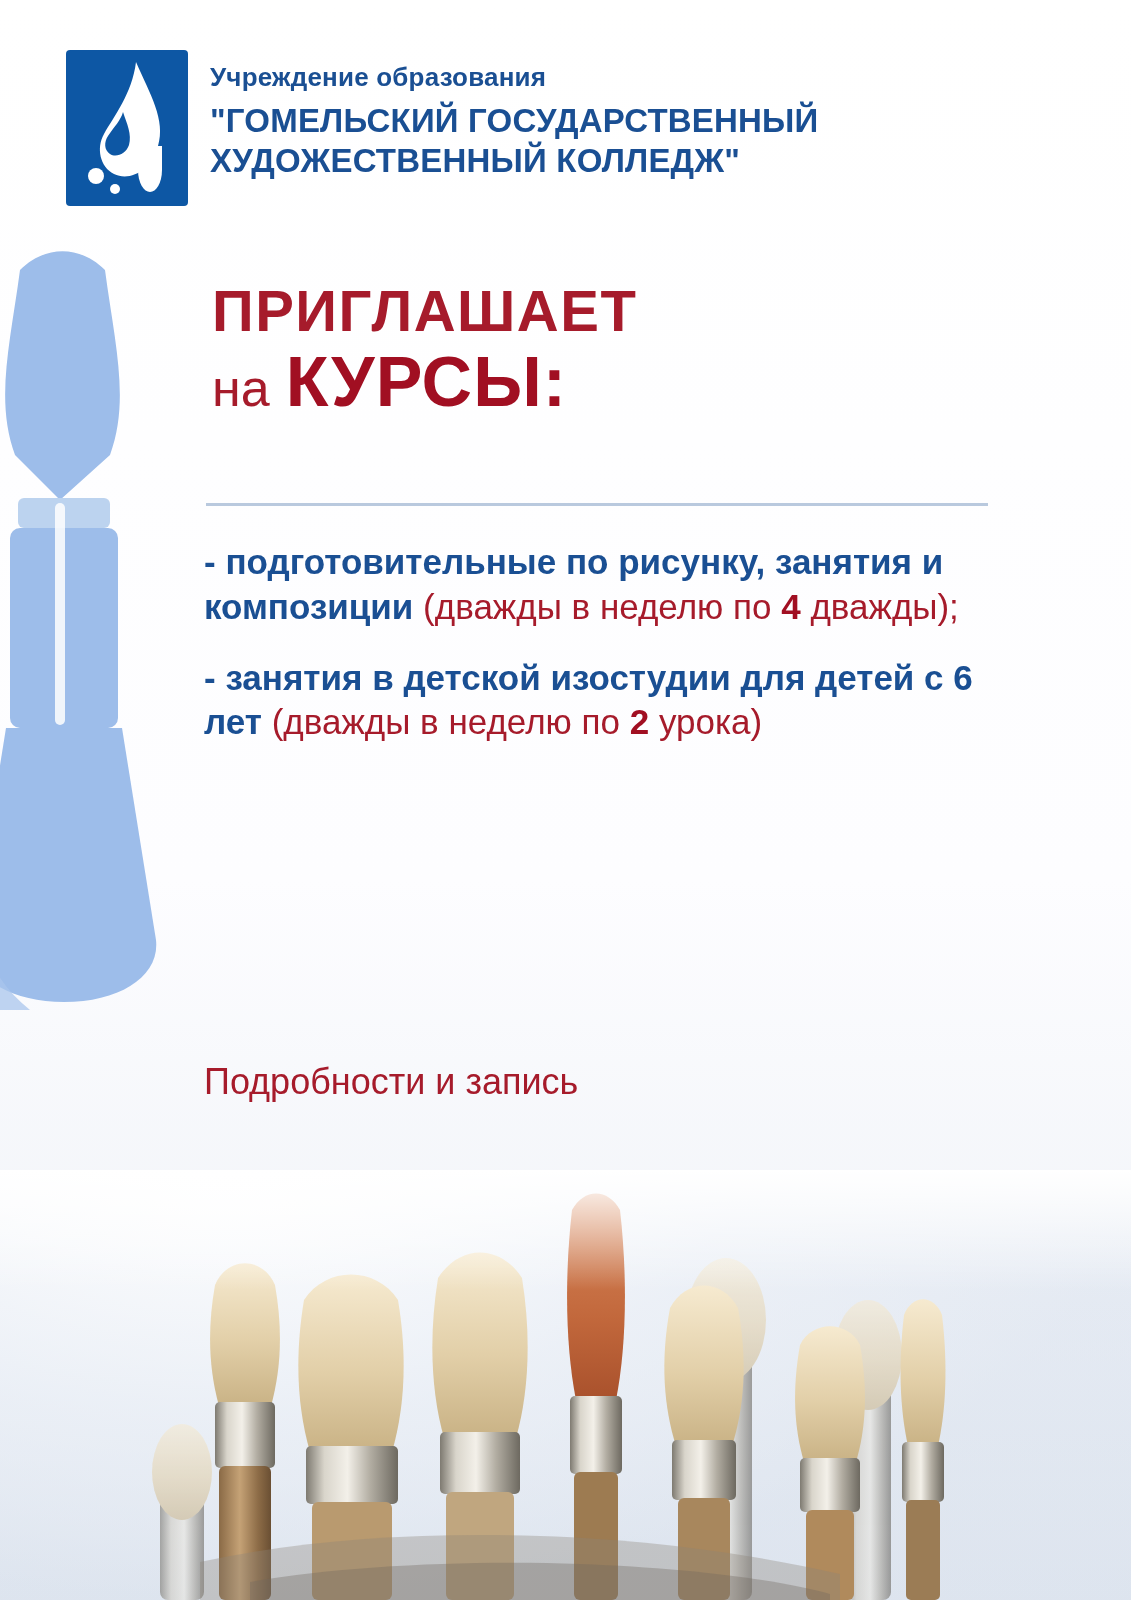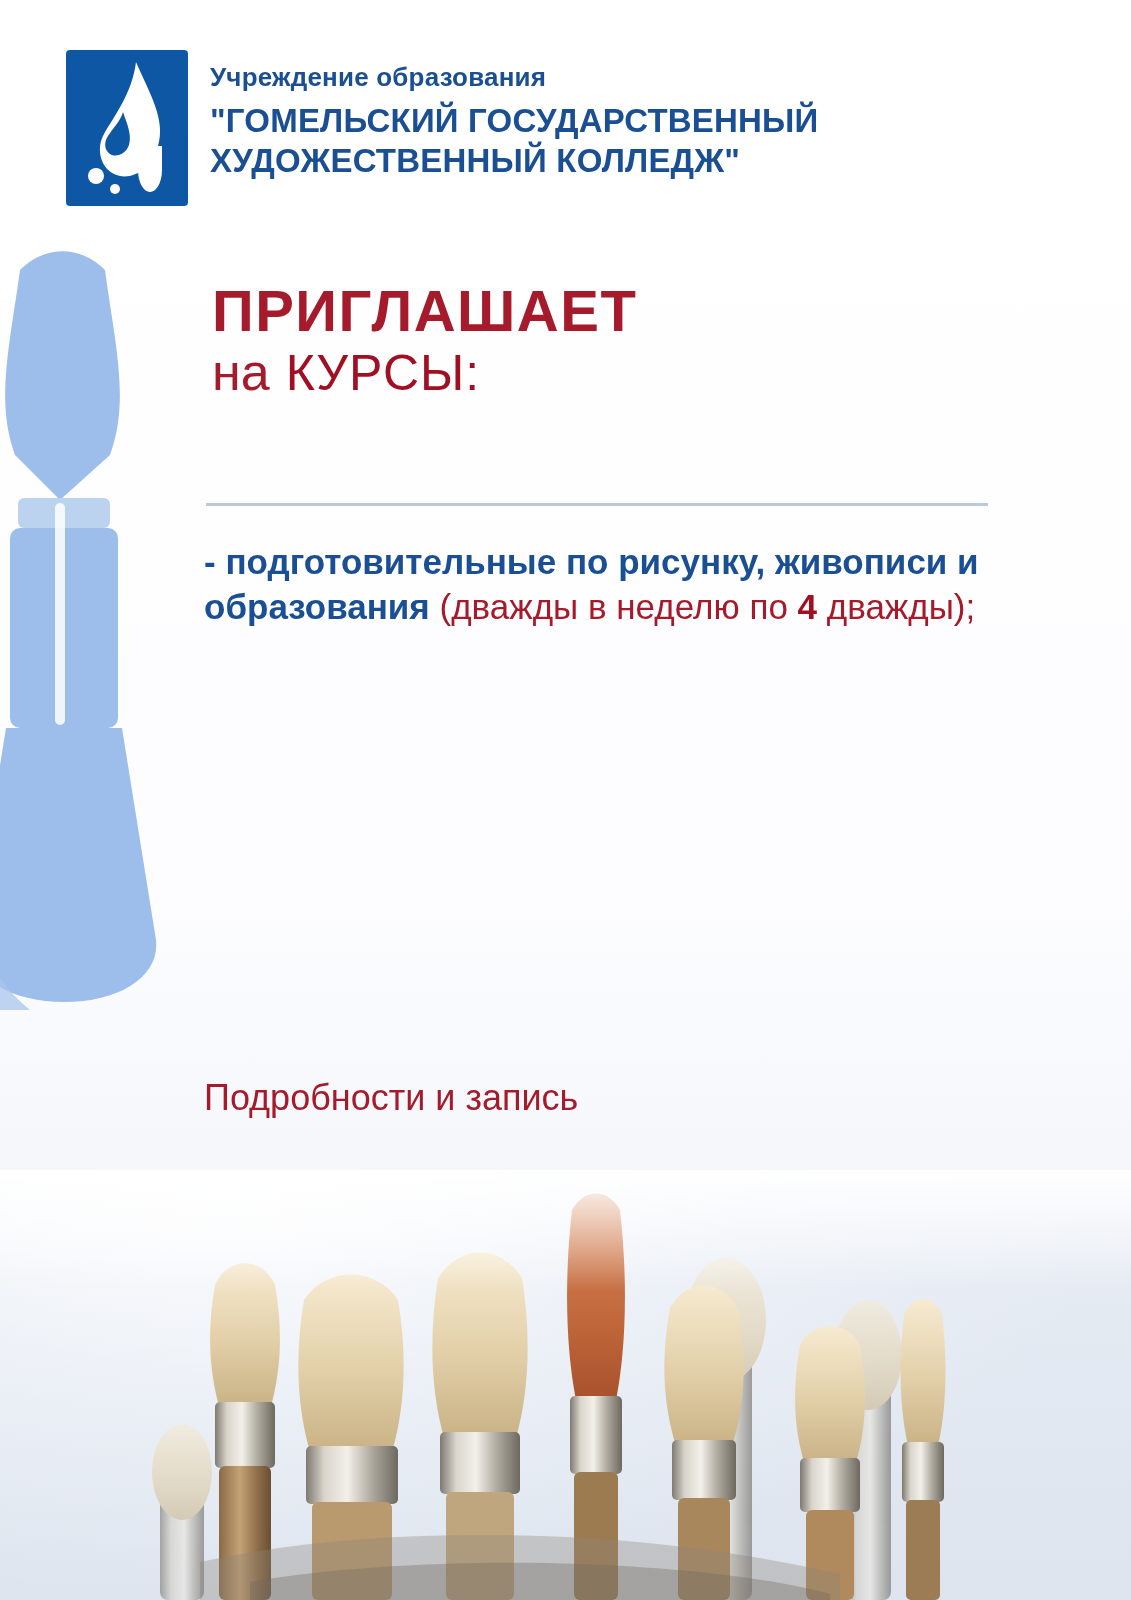--- a/index.html
+++ b/index.html
@@ -98,22 +98,22 @@
     display: flex;
     align-items: baseline;
     gap: 16px;
   }
   .courses-pre {
     font-size: 52px;
     color: #a61b2b;
     font-weight: normal;
   }
   .courses-main {
-    font-size: 50px;
-    font-weight: normal;
+    font-size: 70px;
+    font-weight: bold;
     color: #a10f22;
     letter-spacing: 1px;
   }
 
   .divider {
     position: absolute;
     left: 206px;
     top: 503px;
     width: 782px;
     height: 3px;
@@ -145,21 +145,20 @@
 
   
   .contacts {
     position: absolute;
     left: 204px;
     top: 1058px;
     width: 700px;
     font-size: 36px;
     line-height: 1.32;
     color: #a61b2b;
-    margin-top: 16px;
   }
   .contacts .phone {
     font-weight: bold;
     color: #a10f22;
   }
 
   
   .photo {
     position: absolute;
     left: 0;
@@ -218,21 +217,24 @@
 
   <div class="courses-line">
     <span class="courses-pre">на</span>
     <span class="courses-main">КУРСЫ:</span>
   </div>
 
   <div class="divider"></div>
 
   <div class="items">
     <div class="item">
-      <span class="b">- подготовительные по рисунку, живописи и образования</span><span> (дважды в неделю по </span><span class="num">4</span><span> дважды);</span>
+      <span class="b">- подготовительные по рисунку, занятия и композиции</span><span> (дважды в неделю по </span><span class="num">4</span><span> дважды);</span>
+    </div>
+    <div class="item">
+      <span class="b">- занятия в детской изостудии для детей с 6 лет</span><span> (дважды в неделю по </span><span class="num">2</span><span> урока)</span>
     </div>
   </div>
 
   <div class="contacts">
     <div>Подробности и запись</div>
   </div>
 
   <div class="photo">
     <div class="photo-bg"></div>
     <div class="photo-fade"></div>

